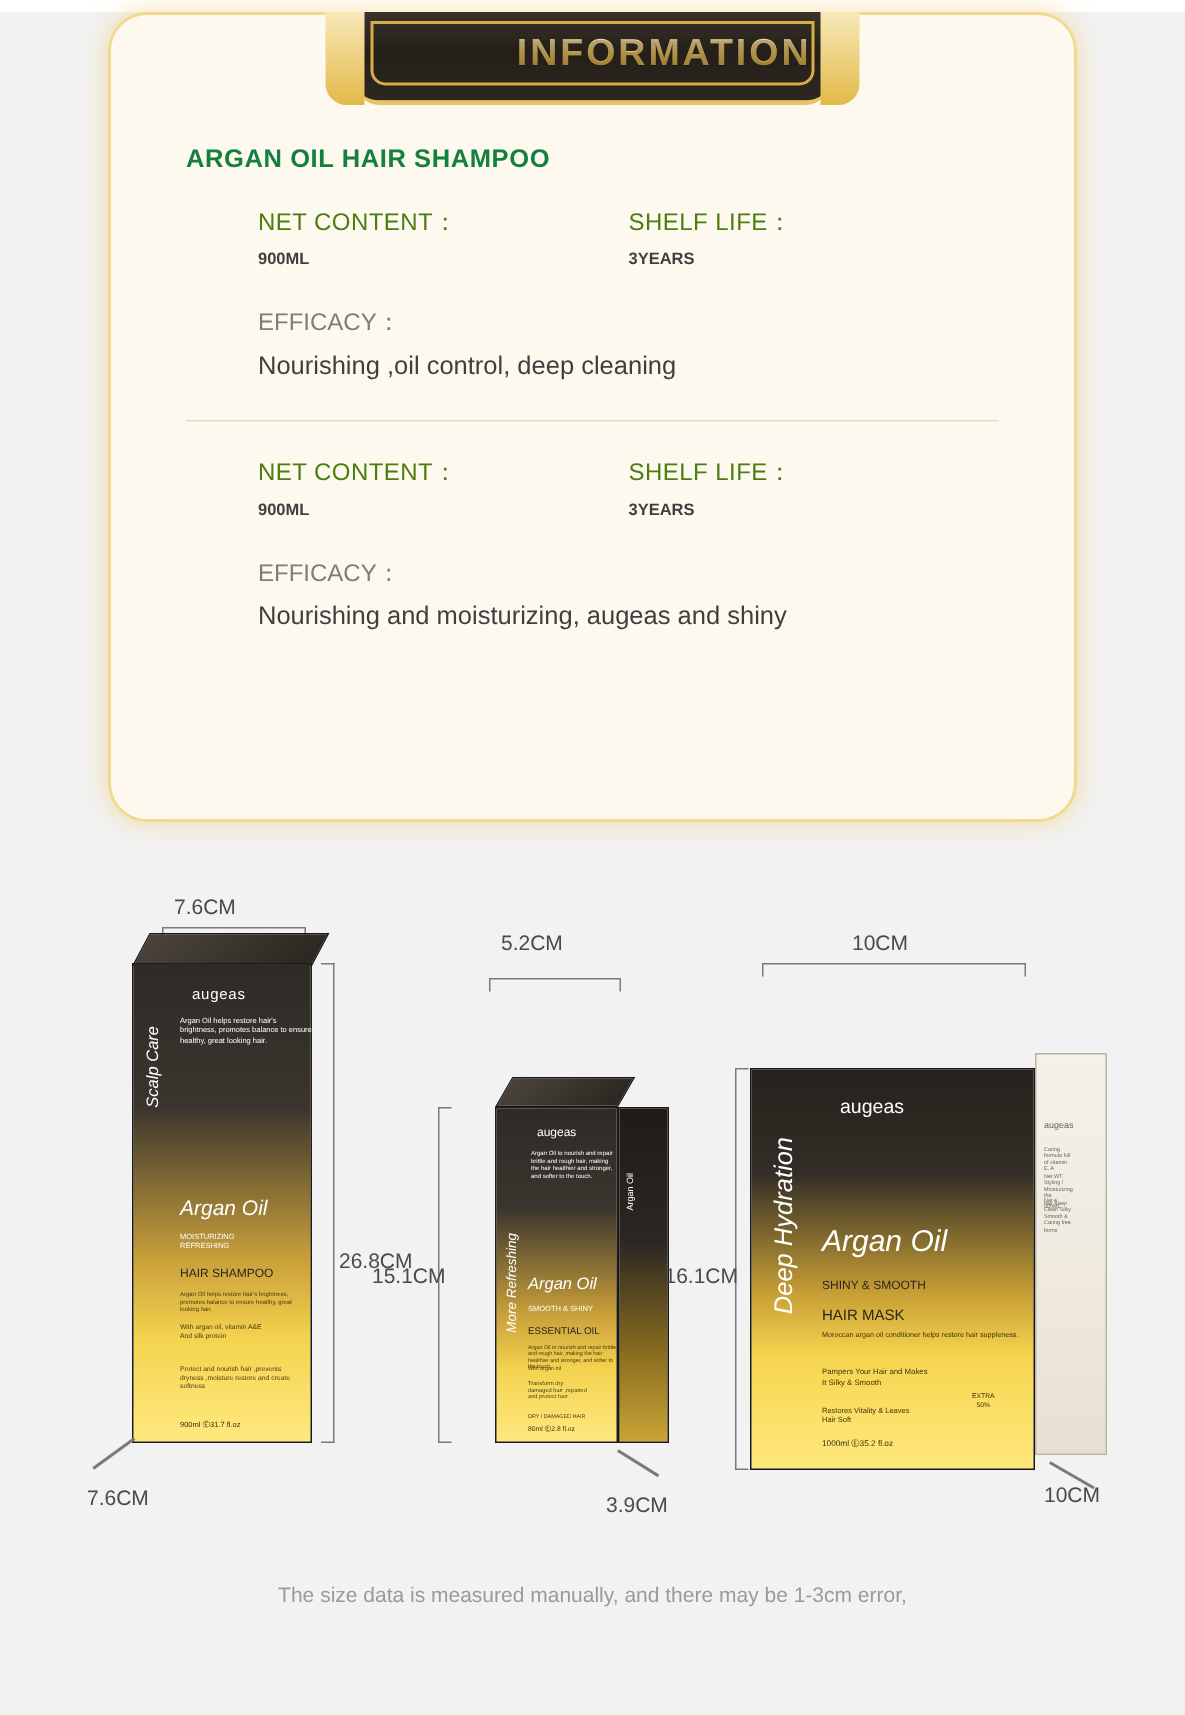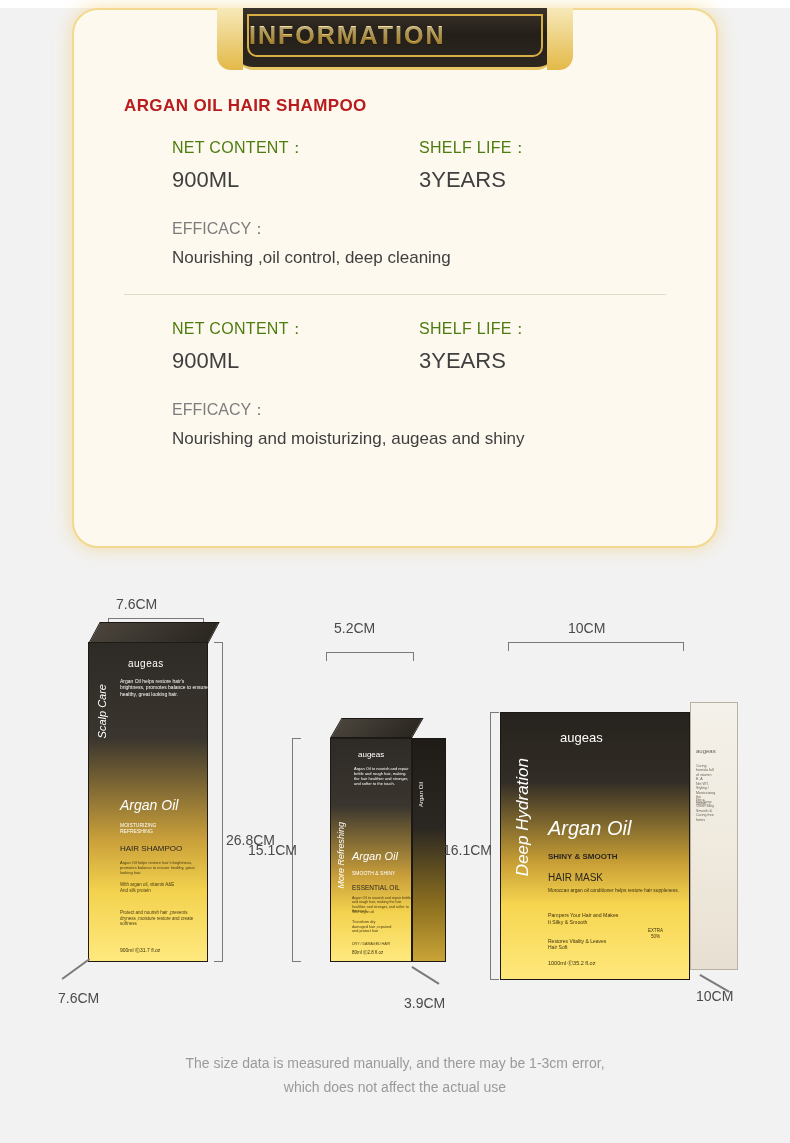--- a/index.html
+++ b/index.html
@@ -38,42 +38,42 @@
   .ribbon::before, .ribbon::after {
     content: ""; position: absolute; top: 0; width: 26px; height: 62px;
     background: linear-gradient(180deg,#f7e9b9,#e3b948);
   }
   .ribbon::before { left: -20px; border-radius: 0 0 0 14px; }
   .ribbon::after  { right: -20px; border-radius: 0 0 14px 0; }
   .ribbon-inner {
     position: absolute; inset: 6px 10px 10px 10px;
     border: 2px solid #d8ad46;
     border-radius: 0 0 10px 10px;
-    display: flex; align-items: center; justify-content: flex-start;
+    display: flex; align-items: center; justify-content: flex-end;
   }
   .ribbon-title {
     font-size: 25px; font-weight: bold; letter-spacing: 2px;
     background: linear-gradient(180deg,#fbf0c6 0%,#e8c261 50%,#c9972f 100%);
     -webkit-background-clip: text; background-clip: text; color: transparent;
     text-shadow: 0 1px 0 rgba(0,0,0,0.25);
   }
 
   .card-body { position: absolute; left: 0; top: 86px; right: 0; padding: 0 50px; }
 
   .prod-title {
-    font-size: 17px; font-weight: bold; color: #b91c1c;
+    font-size: 17px; font-weight: bold; color: #15803d;
     letter-spacing: .4px; margin-bottom: 22px;
   }
   .specs { padding-left: 48px; }
   .spec-row { display: flex; margin-bottom: 26px; }
   .spec-col { width: 276px; }
   .spec-label {
     font-size: 16px; color: #4d7c0f; letter-spacing: .3px; margin-bottom: 8px;
   }
-  .spec-value { font-size: 22px; color: #3f3f3f; }
+  .spec-value { font-size: 11px; color: #3f3f3f; font-weight: bold; }
   .efficacy-label { font-size: 16px; color: #7d7d7d; margin-bottom: 8px; }
   .efficacy-value { font-size: 17px; color: #3f3f3f; }
   .divider {
     height: 1px; background: #e3dcc9; margin: 26px 0 24px 0;
   }
 
   
   .diagram { position: absolute; left: 0; top: 560px; width: 706px; height: 500px; }
 
   .dimlabel {
@@ -268,21 +268,21 @@
 
     <div class="bracket-h" style="left:508px; top:82px; width:176px;"></div>
     <div class="dimlabel" style="left:568px; top:60px;">10CM</div>
 
     <div class="b3-side" style="top:142px;"></div>
     <div class="b3-front" style="top:152px;"></div>
 
     <div class="boxtxt" style="left:560px; top:170px; font-size:13px;">augeas</div>
     <div class="boxtxt vert" style="left:512px; top:198px; font-size:17px; font-style:italic;">Deep Hydration</div>
     <div class="boxtxt" style="left:548px; top:256px; font-size:20px; font-style:italic;">Argan Oil</div>
-    <div class="boxtxt" style="left:548px; top:292px; font-size:8px; color:#2b2620;font-weight:bold;">SHINY &amp; SMOOTH</div>
+    <div class="boxtxt" style="left:548px; top:292px; font-size:8px; color:#2b2620;">SHINY &amp; SMOOTH</div>
     <div class="boxtxt" style="left:548px; top:312px; font-size:10px; color:#2b2620;">HAIR MASK</div>
     <div class="boxtxt" style="left:548px; top:328px; font-size:4.8px; color:#3f3310;">Moroccan argan oil conditioner helps restore hair suppleness.</div>
     <div class="boxtxt" style="left:548px; top:352px; font-size:5.2px; color:#3f3310; white-space:pre-line;">Pampers Your Hair and Makes
 It Silky &amp; Smooth</div>
     <div class="boxtxt" style="left:548px; top:378px; font-size:5px; color:#3f3310; white-space:pre-line;">Restores Vitality &amp; Leaves
 Hair Soft</div>
     <div class="boxtxt" style="left:548px; top:400px; font-size:5.5px; color:#3a2f0c;">1000ml Ⓔ35.2 fl.oz</div>
     <div class="boxtxt" style="left:648px; top:368px; font-size:4.5px; color:#3f3310; white-space:pre-line; text-align:center;">EXTRA
 50%</div>
 
@@ -296,16 +296,15 @@
     <div class="bracket-v" style="left:490px; top:152px; height:268px; border-right:none; border-left:1.5px solid #7a7a7a;"></div>
     <div class="dimlabel" style="left:443px; top:282px;">16.1CM</div>
 
     <div class="tick" style="left:700px; top:414px; width:34px; transform:rotate(30deg);"></div>
     <div class="dimlabel" style="left:696px; top:428px;">10CM</div>
 
   </div>
 
   <div class="footnote">
     <div>The size data is measured manually, and there may be 1-3cm error,</div>
-    <div>which does not affect the actual use</div>
   </div>
 
 </div>
 
 </body></html>

